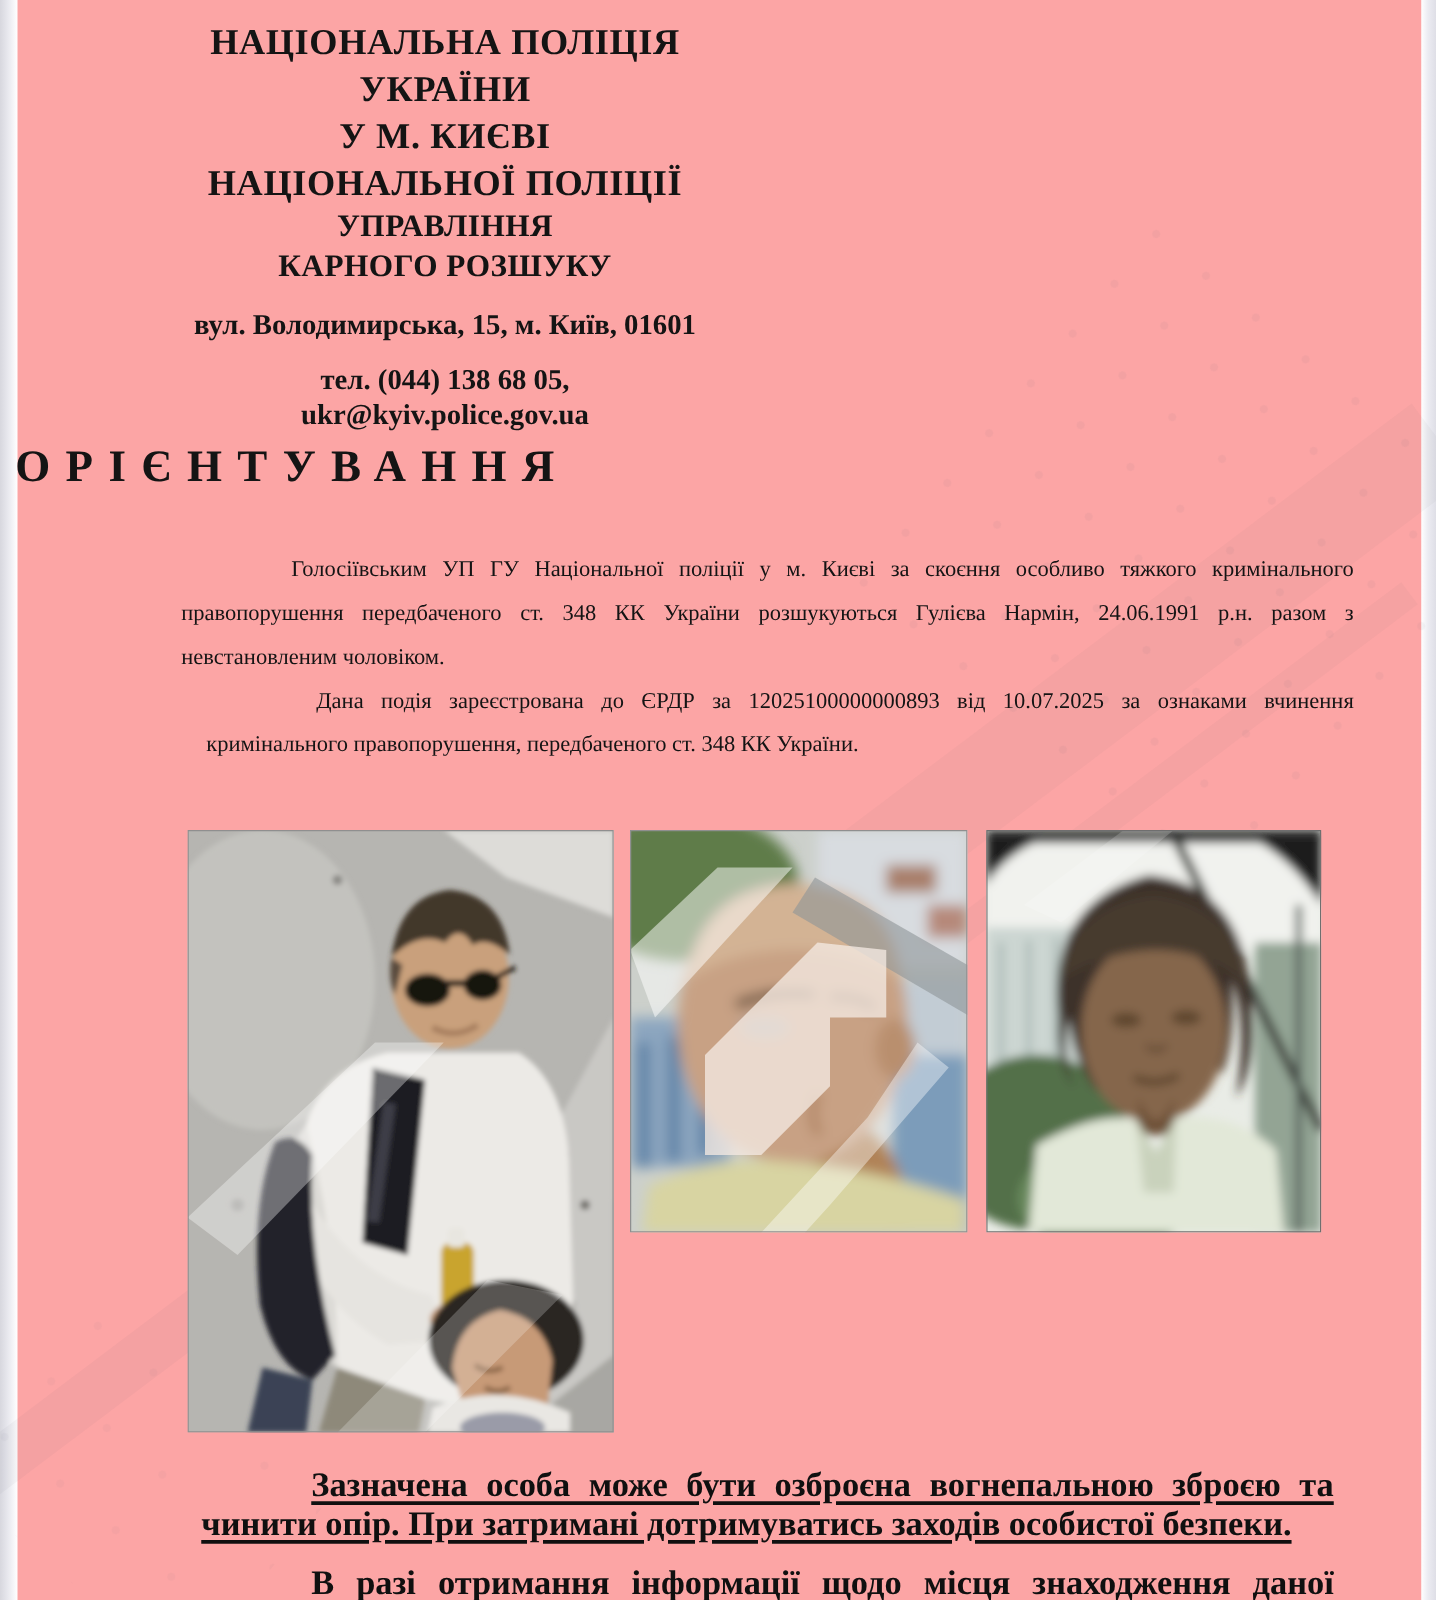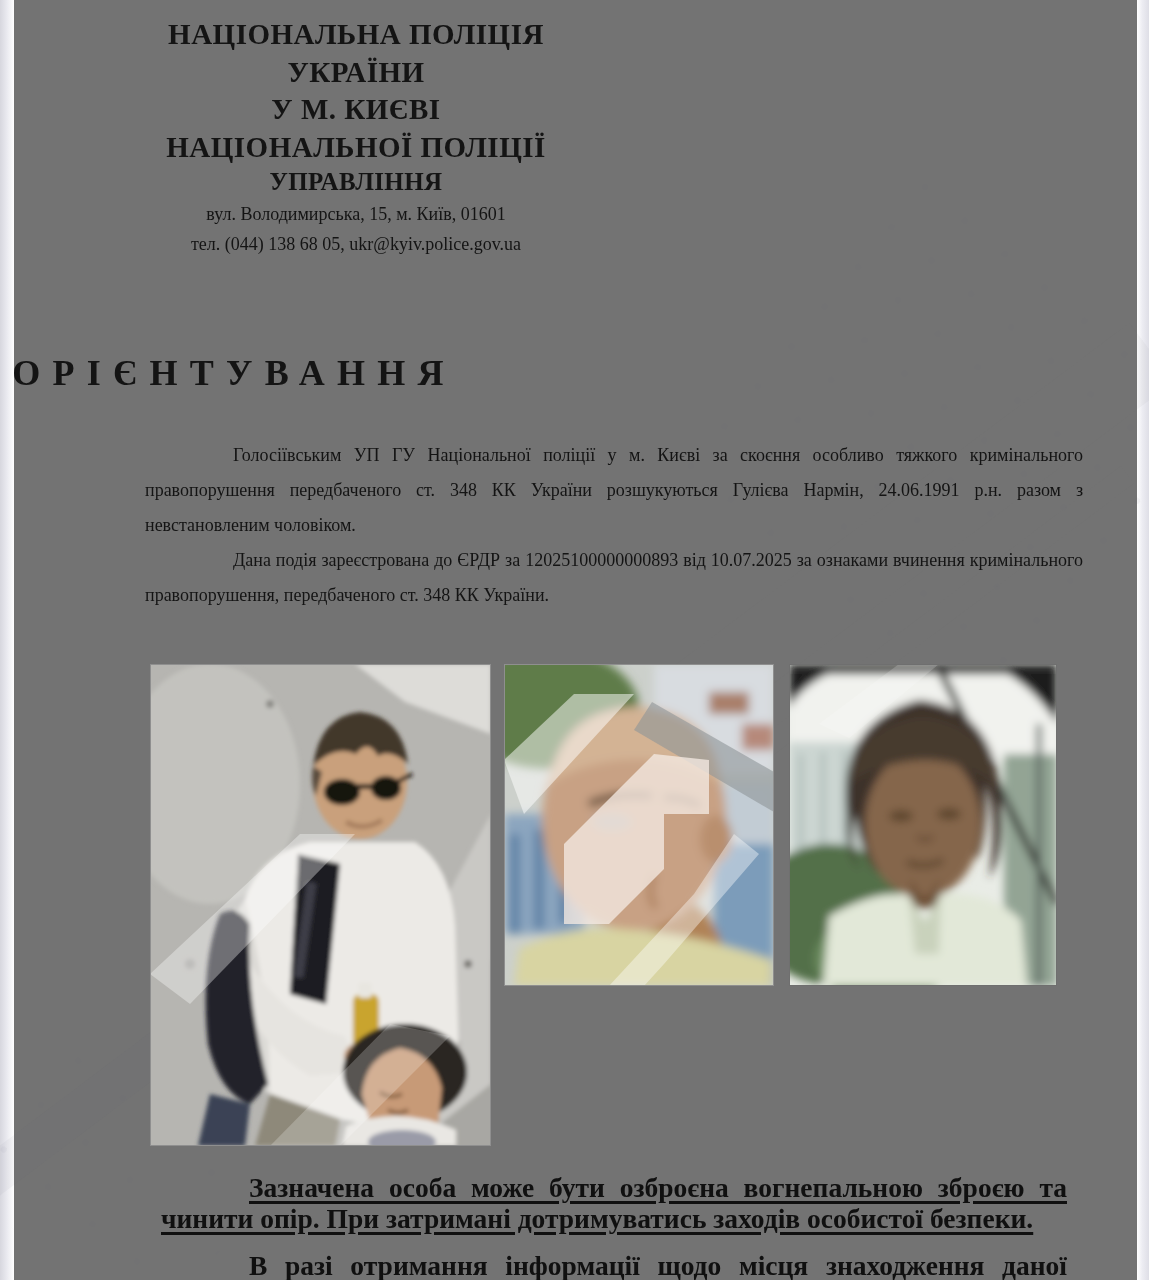--- a/index.html
+++ b/index.html
@@ -1,54 +1,54 @@
 <!DOCTYPE html>
 <html lang="uk"><head>
 <meta charset="utf-8">
 <style>
   html,body{margin:0;padding:0;}
   body{
     width:1149px;height:1280px;overflow:hidden;background:#ffffff;
     font-family:"Liberation Serif","DejaVu Serif",serif;color:#141414;
     position:relative;
   }
-  .page{position:absolute;inset:0;background:#737373;}
+  .page{position:absolute;inset:0;background:#fca5a5;}
   
   .edge{position:absolute;top:0;bottom:0;pointer-events:none;}
   .edge-left{left:0;width:14px;background:linear-gradient(to right,#d7d7de 0%,#e8e8ee 45%,#ffffff 100%);}
   .edge-right{right:0;width:12px;background:linear-gradient(to left,#dedee6 0%,#ececf2 55%,#ffffff 100%);}
   
   .wm{position:absolute;pointer-events:none;}
   .wm-dots{left:740px;top:230px;width:400px;height:420px;opacity:.55;
     background-image:radial-gradient(circle,rgba(90,90,110,.10) 3px,rgba(0,0,0,0) 3.5px);
     background-size:52px 52px;transform:rotate(40deg);}
   .wm-band1{left:540px;top:520px;width:680px;height:74px;background:rgba(110,110,125,.05);transform:rotate(-37deg);}
   .wm-band2{left:660px;top:620px;width:520px;height:22px;background:rgba(110,110,125,.05);transform:rotate(-37deg);}
   .wm-band3{left:-60px;top:1060px;width:360px;height:40px;background:rgba(100,100,115,.05);transform:rotate(-37deg);}
   .wm-dots2{left:-20px;top:1080px;width:260px;height:200px;opacity:.5;
     background-image:radial-gradient(circle,rgba(90,90,110,.09) 3px,rgba(0,0,0,0) 3.5px);
     background-size:58px 58px;transform:rotate(40deg);}
 
   
   .hdr-left{position:absolute;left:148px;top:16px;width:416px;text-align:center;font-weight:bold;}
   .hdr-left .org{font-size:29px;line-height:37.5px;letter-spacing:.5px;}
   .hdr-left .dept{font-size:25px;line-height:32px;letter-spacing:.4px;}
-  .hdr-left .addr{font-weight:normal;font-size:18px;line-height:28px;margin-top:2px;}
+  .hdr-left .addr{font-weight:bold;font-size:23px;line-height:28px;margin-top:16px;}
   .hdr-right{position:absolute;left:652px;top:20px;width:390px;font-weight:bold;font-size:26px;line-height:36px;}
   .hdr-right .l1{padding-left:12px;}
 
   
   .title{position:absolute;left:0;top:352px;width:100%;text-align:left;
     font-weight:bold;font-size:36px;letter-spacing:.34em;text-indent:.34em;}
 
   
   .body-text{position:absolute;left:145px;top:438px;width:938px;
     font-size:18px;line-height:35px;text-align:justify;}
   .body-text p{margin:0;text-indent:88px;}
-  .body-text p + p{margin-top:0px;}
+  .body-text p + p{margin-top:0px;margin-left:20px;}
 
   
   .photos{position:absolute;left:150px;top:664px;width:940px;height:484px;}
   .photo{position:absolute;top:0;}
   .photo svg{display:block;}
   .photo-left{left:0;width:341px;height:482px;}
   .photo-mid{left:354px;width:270px;height:322px;}
   .photo-right{left:639px;width:268px;height:322px;}
 
   
@@ -71,20 +71,21 @@
   <div class="wm wm-band2"></div>
   <div class="wm wm-band3"></div>
   <div class="wm wm-dots2"></div>
 
   <div class="hdr-left">
     <div class="org">НАЦІОНАЛЬНА ПОЛІЦІЯ</div>
     <div class="org">УКРАЇНИ</div>
     <div class="org">У М. КИЄВІ</div>
     <div class="org">НАЦІОНАЛЬНОЇ ПОЛІЦІЇ</div>
     <div class="dept">УПРАВЛІННЯ</div>
+    <div class="dept">КАРНОГО РОЗШУКУ</div>
     <div class="addr">вул. Володимирська, 15, м. Київ, 01601</div>
     <div class="addr">тел. (044) 138 68 05, ukr@kyiv.police.gov.ua</div>
   </div>
 
 
   <div class="title">ОРІЄНТУВАННЯ</div>
 
   <div class="body-text">
     <p>Голосіївським УП ГУ Національної поліції у м. Києві за скоєння особливо тяжкого кримінального правопорушення передбаченого ст. 348 КК України розшукуються Гулієва Нармін, 24.06.1991 р.н. разом з невстановленим чоловіком.</p>
     <p>Дана подія зареєстрована до ЄРДР за 12025100000000893 від 10.07.2025 за ознаками вчинення кримінального правопорушення, передбаченого ст. 348 КК України.</p>

